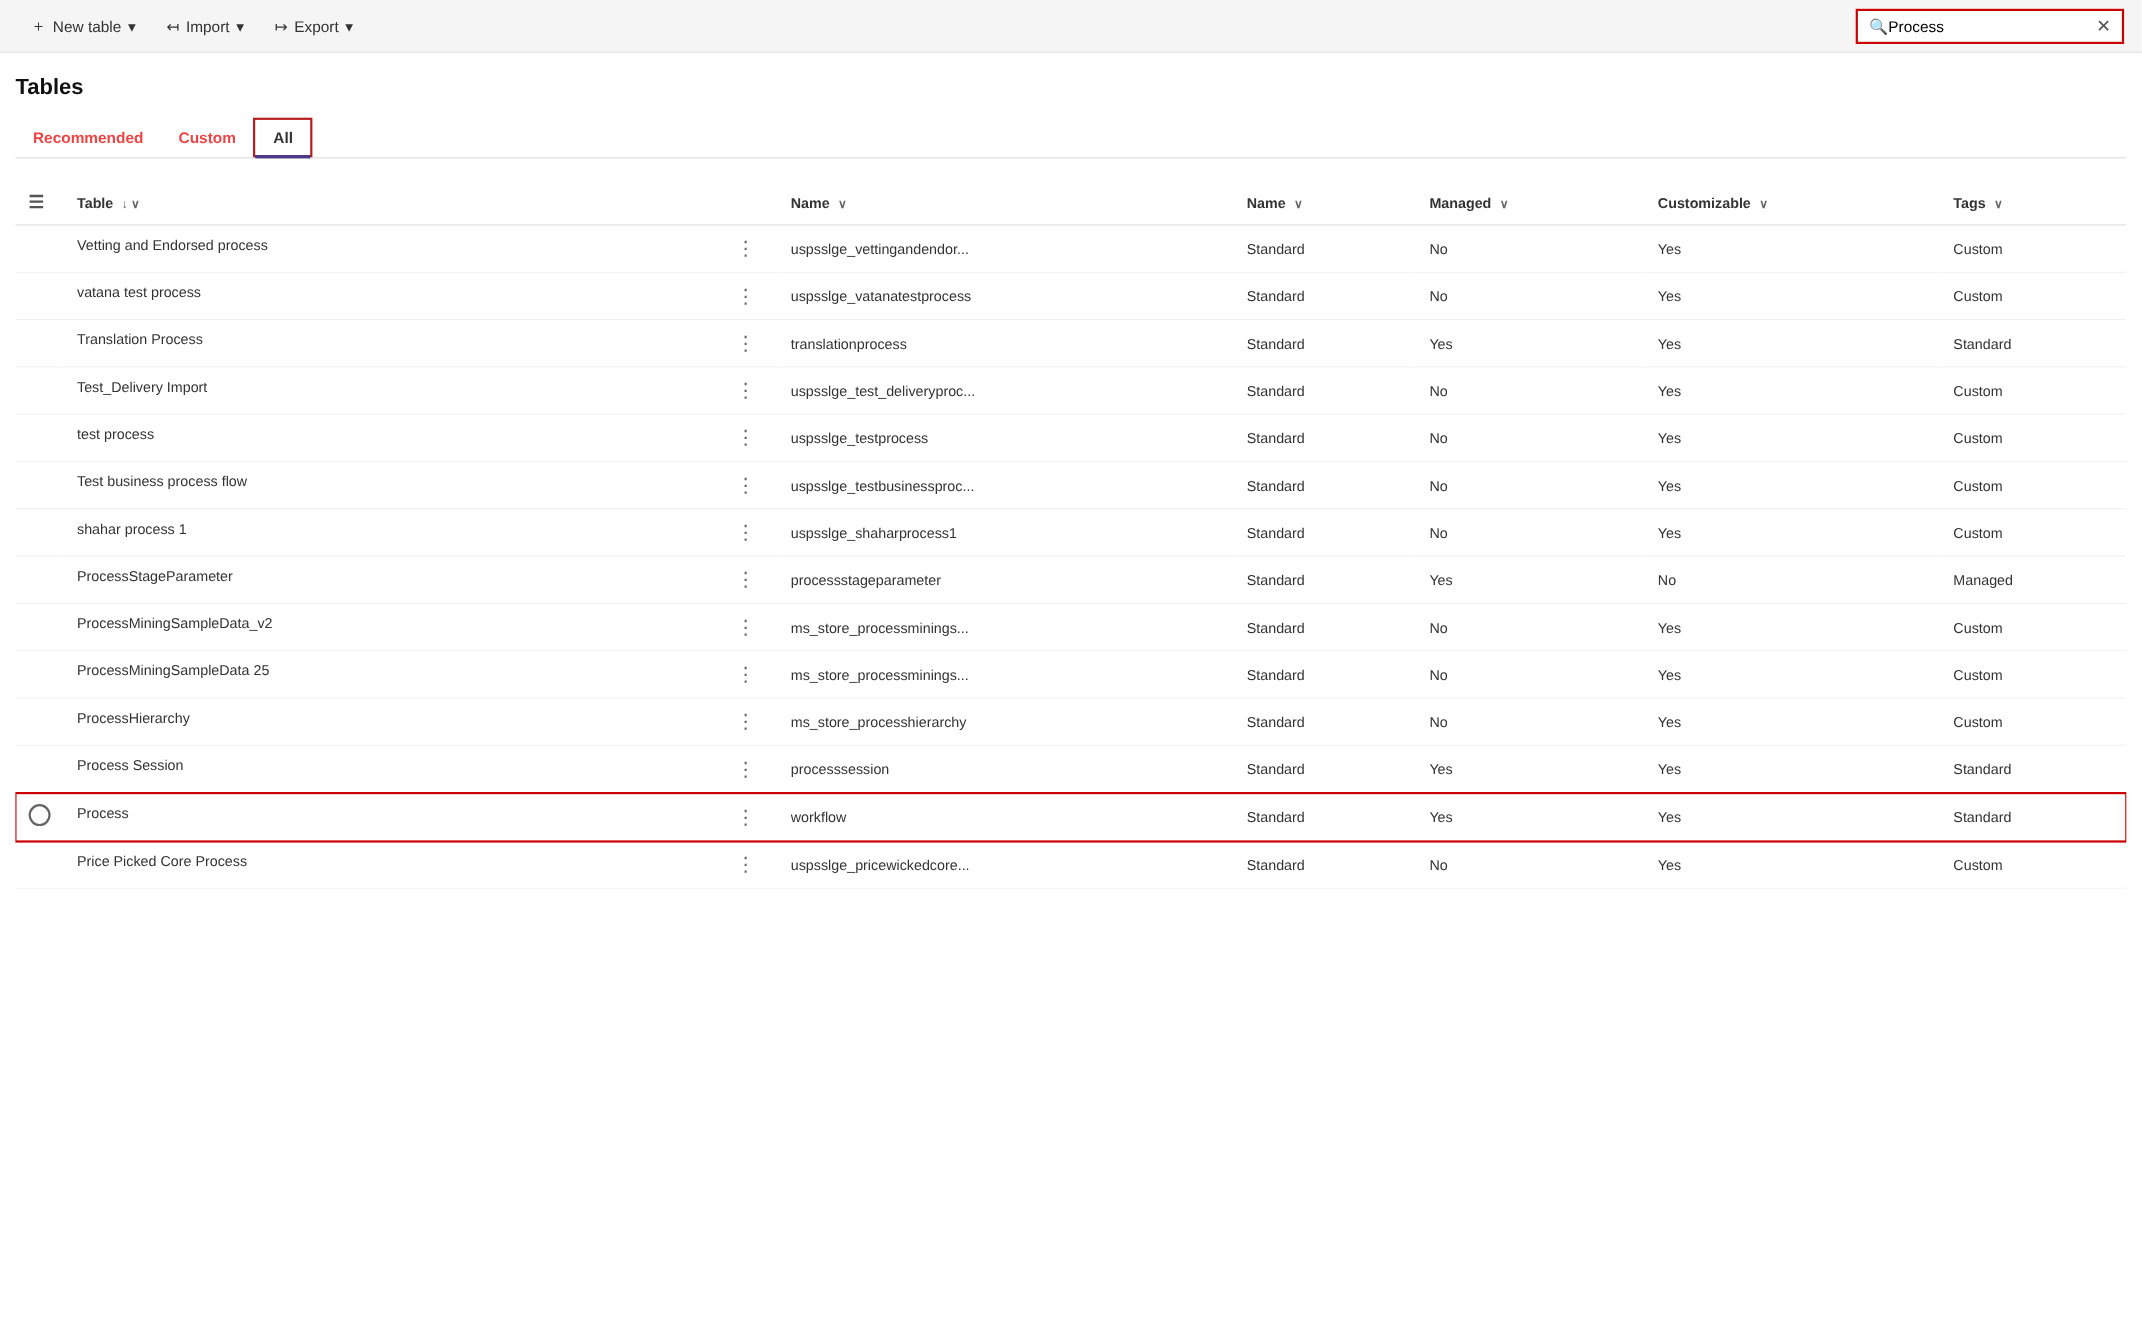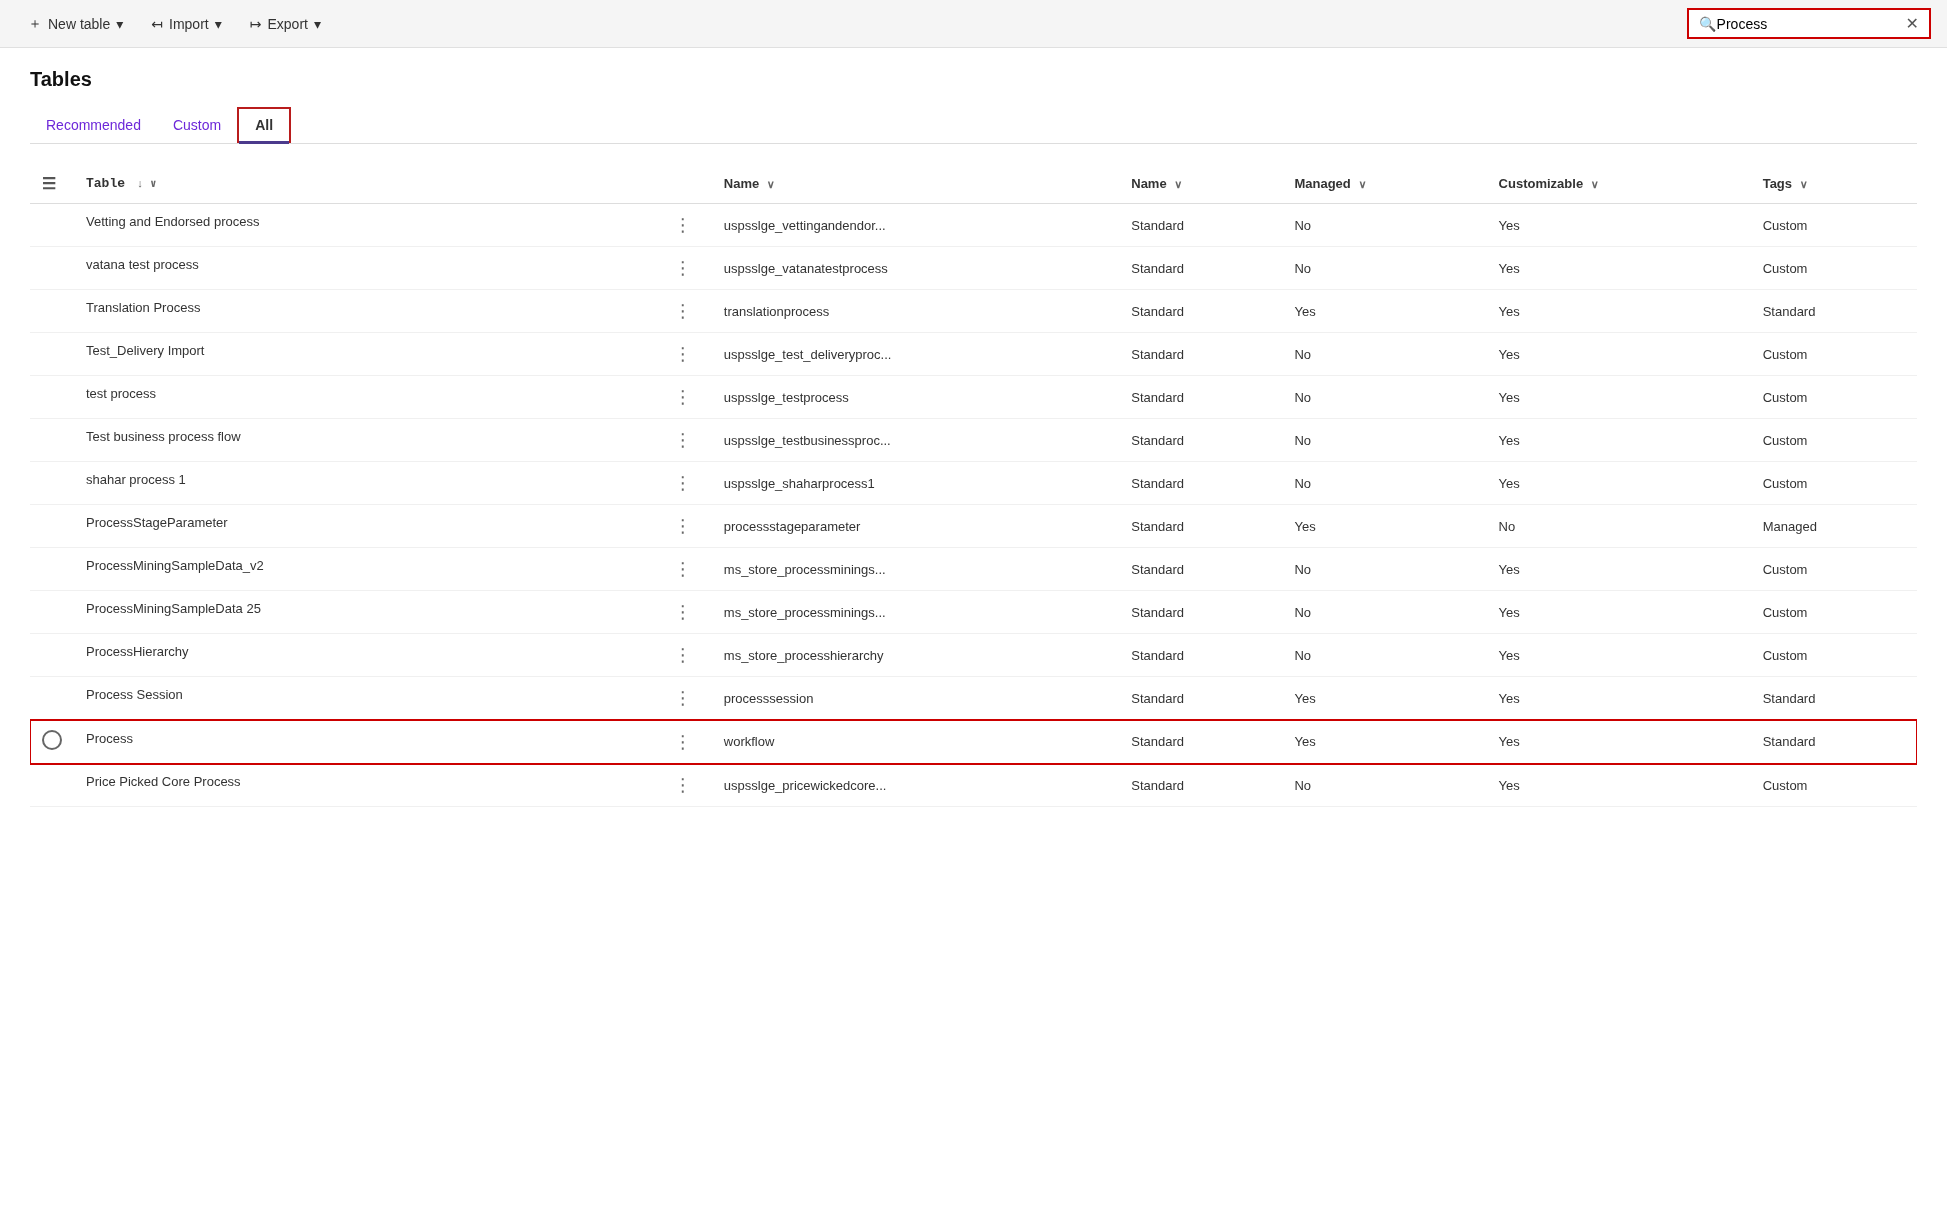--- a/index.html
+++ b/index.html
@@ -52,44 +52,45 @@
       cursor: pointer;
       color: #555;
       font-size: 16px;
       margin-left: 8px;
       background: none;
       border: none;
     }
 
     
     .main {
-      padding: 20px 30px;
+      padding: 20px 14px;
     }
     .page-title {
       font-size: 20px;
       font-weight: 600;
       margin-bottom: 16px;
       color: #111;
     }
 
     
     .tabs {
       display: flex;
       gap: 0;
       margin-bottom: 20px;
       border-bottom: 1px solid #ddd;
     }
     .tab {
       padding: 8px 16px;
       cursor: pointer;
       font-size: 14px;
-      color: #6d28d9;
+      color: #ef4444;
       border: none;
       background: none;
       position: relative;
+      font-weight: bold;
     }
     .tab.active {
       color: #333;
       font-weight: 600;
       border: 2px solid #b91c1c;
     }
     .tab.active::after {
       content: '';
       position: absolute;
       bottom: -3px;
@@ -126,21 +127,21 @@
     }
     td {
       padding: 10px 12px;
       font-size: 13px;
       color: #333;
       border-bottom: 1px solid #f0f0f0;
       vertical-align: middle;
     }
 
     .col-checkbox { width: 40px; }
-    .col-table { min-width: 300px; font-family: Liberation Mono, monospace; }
+    .col-table { min-width: 300px; }
 
     .row-menu {
       color: #666;
       cursor: pointer;
       font-size: 18px;
       padding: 0 8px;
     }
     .checkbox-circle {
       width: 20px;
       height: 20px;

